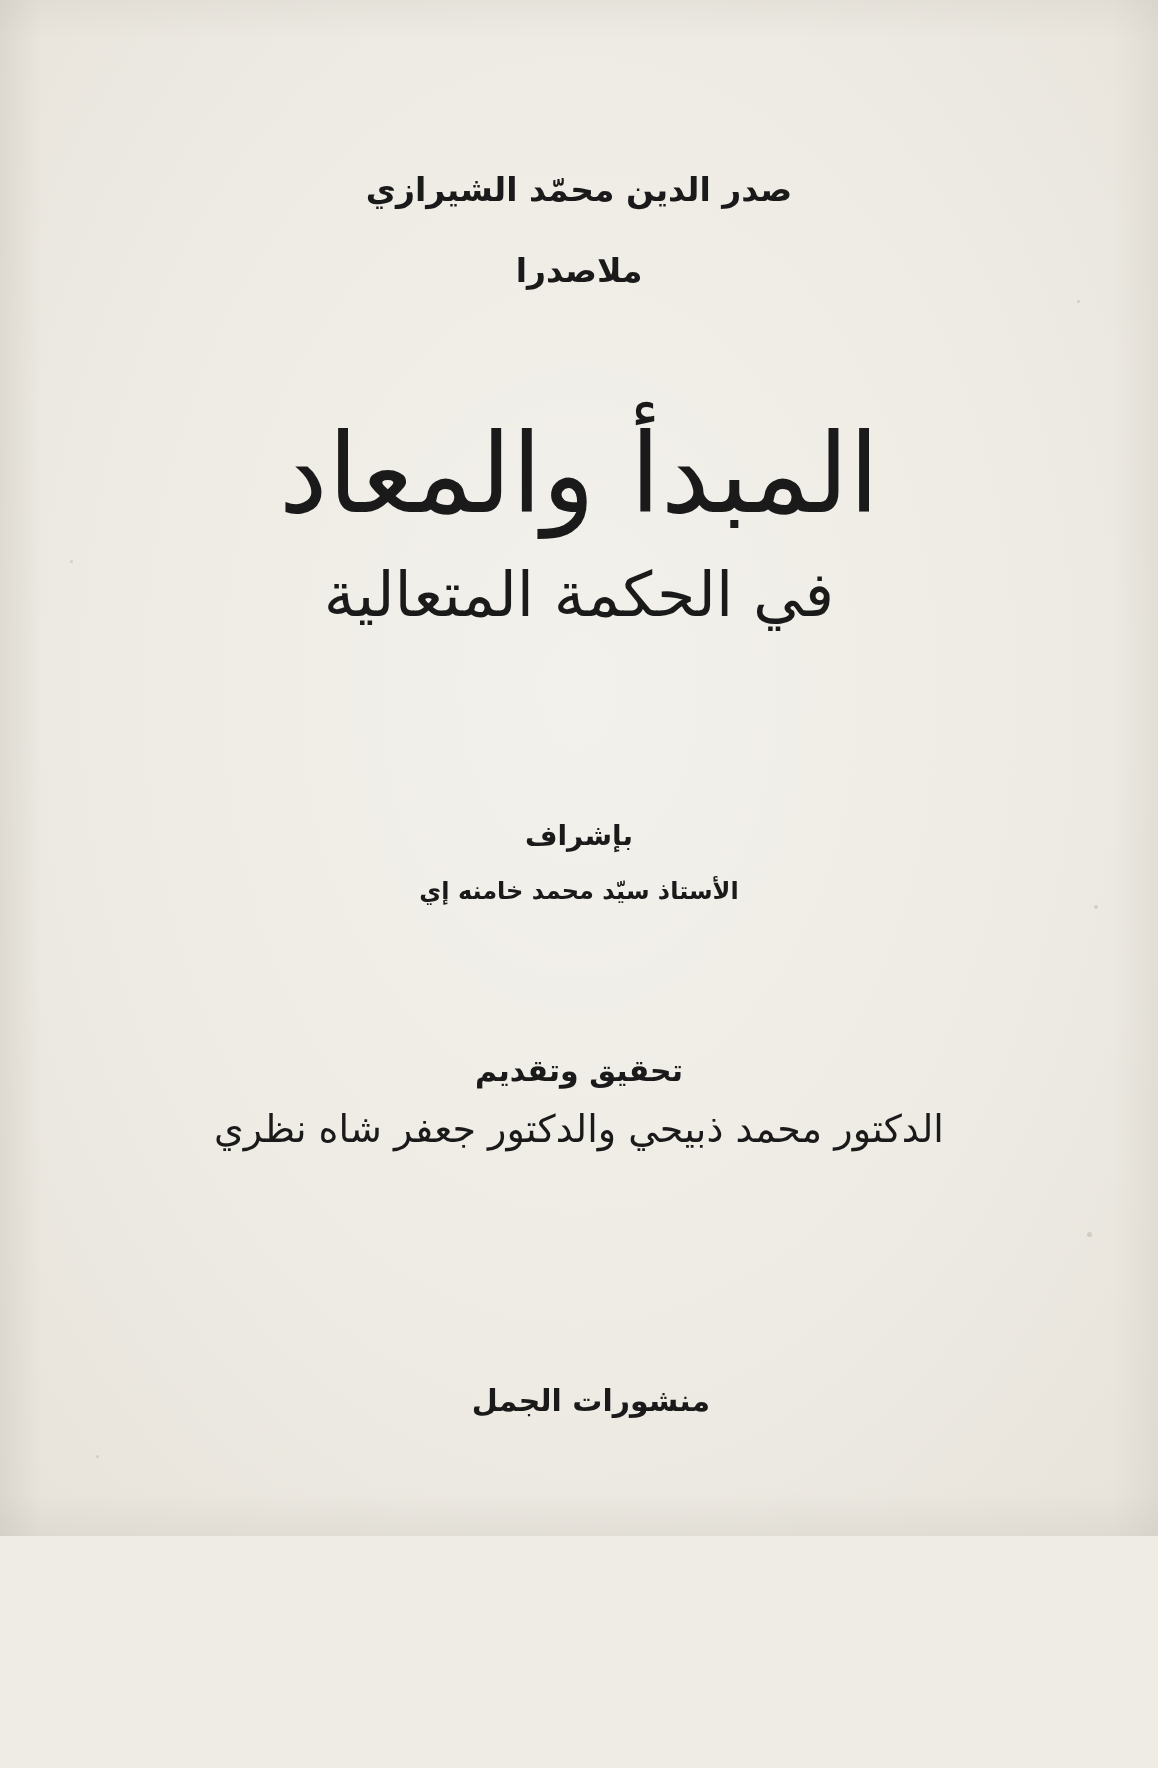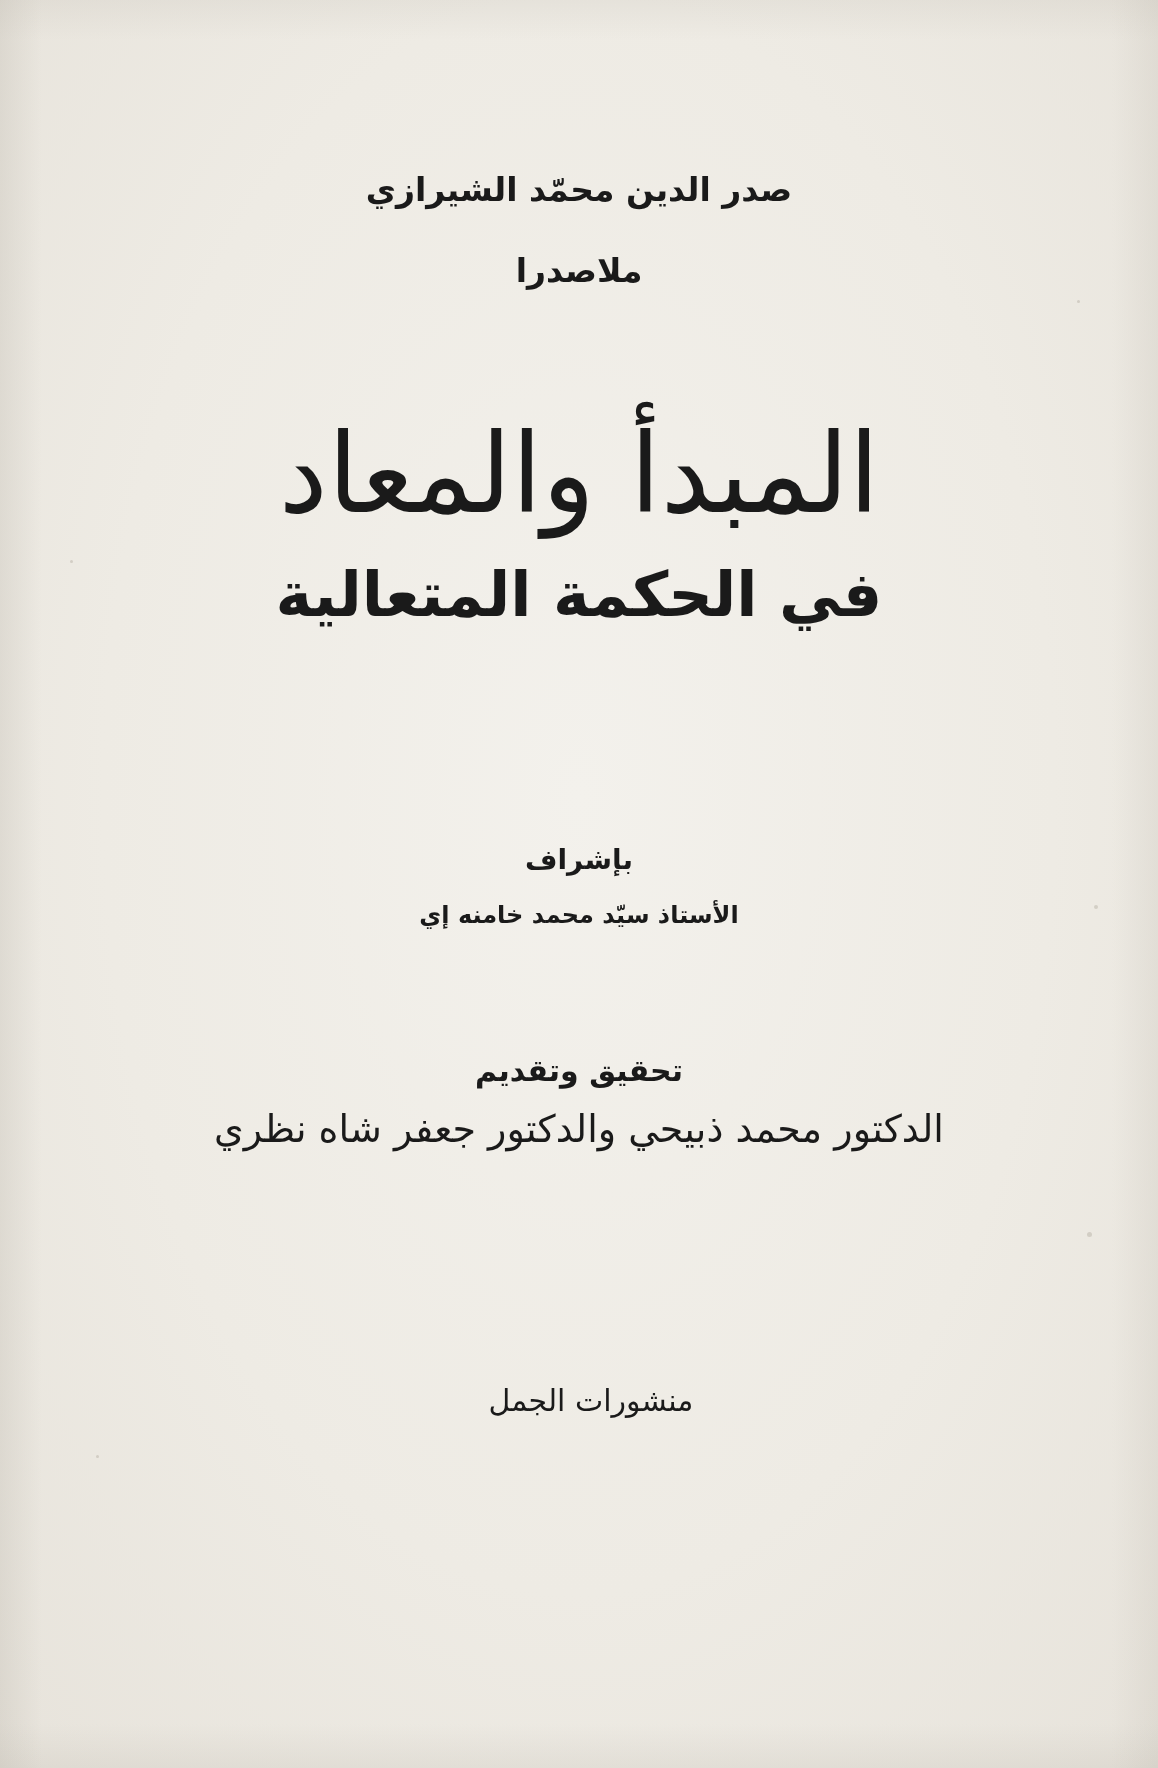--- a/index.html
+++ b/index.html
@@ -12,21 +12,21 @@
     background: #efece6;
     font-family: "DejaVu Sans", "Liberation Sans", sans-serif;
     color: #1a1a1a;
     overflow: hidden;
   }
 
   
   .page {
     position: relative;
     width: 1158px;
-    height: 1768px;
+    height: 1536px;
     box-sizing: border-box;
     background:
       radial-gradient(ellipse at 50% 45%, #f3f1ec 0%, #eeebe4 58%, #e7e3db 100%);
     overflow: hidden;
   }
   .page::after {
     content: "";
     position: absolute;
     inset: 0;
     pointer-events: none;
@@ -73,28 +73,28 @@
     right: 0;
   }
   .main-title {
     font-size: 110px;
     font-weight: 400;
     line-height: 1.18;
     letter-spacing: -1px;
   }
   .sub-title {
     font-size: 62px;
-    font-weight: 700;
+    font-weight: 400;
     line-height: 1.25;
     margin-top: 16px;
   }
 
   .supervision-block {
     position: absolute;
-    top: 840px;
+    top: 816px;
     left: 0;
     right: 0;
   }
   .supervision-label {
     font-size: 28px;
     font-weight: 700;
     line-height: 1.4;
   }
   .supervision-name {
     font-size: 24px;
@@ -122,21 +122,21 @@
   }
 
   .publisher-block {
     position: absolute;
     top: 1380px;
     left: 0;
     right: 0;
   }
   .publisher {
     font-size: 30px;
-    font-weight: 400;
+    font-weight: 700;
     line-height: 1.4;
     padding-left: 24px;
   }
 
   
   .speck {
     position: absolute;
     background: #bdb8ad;
     opacity: 0.55;
     border-radius: 50%;

